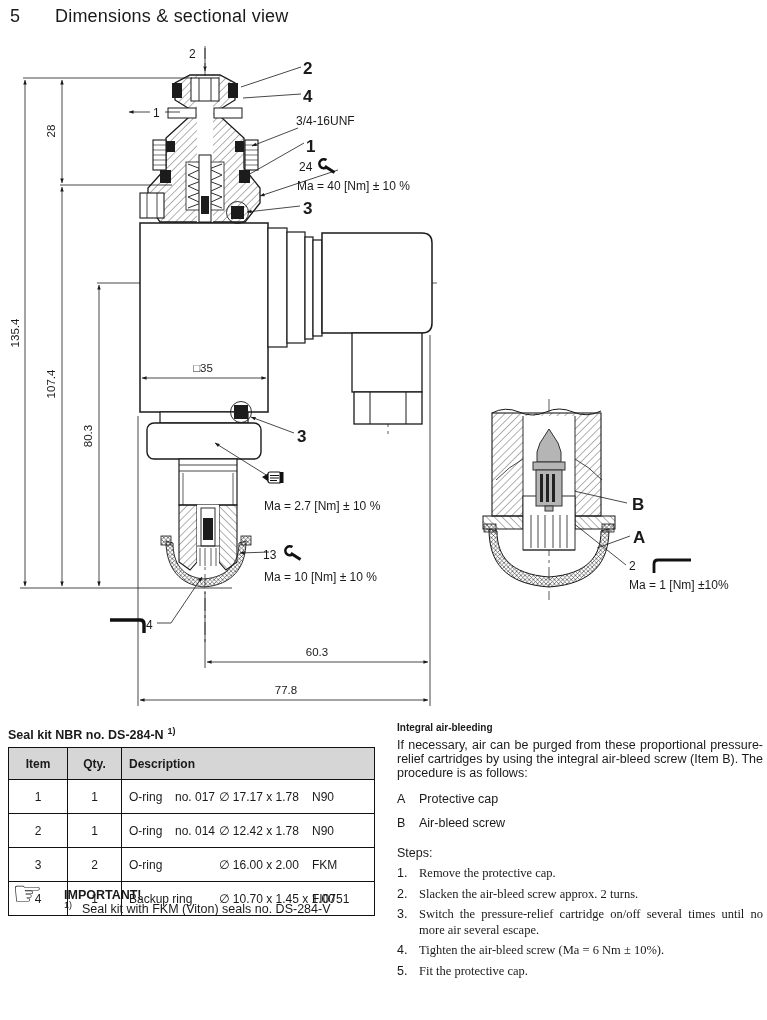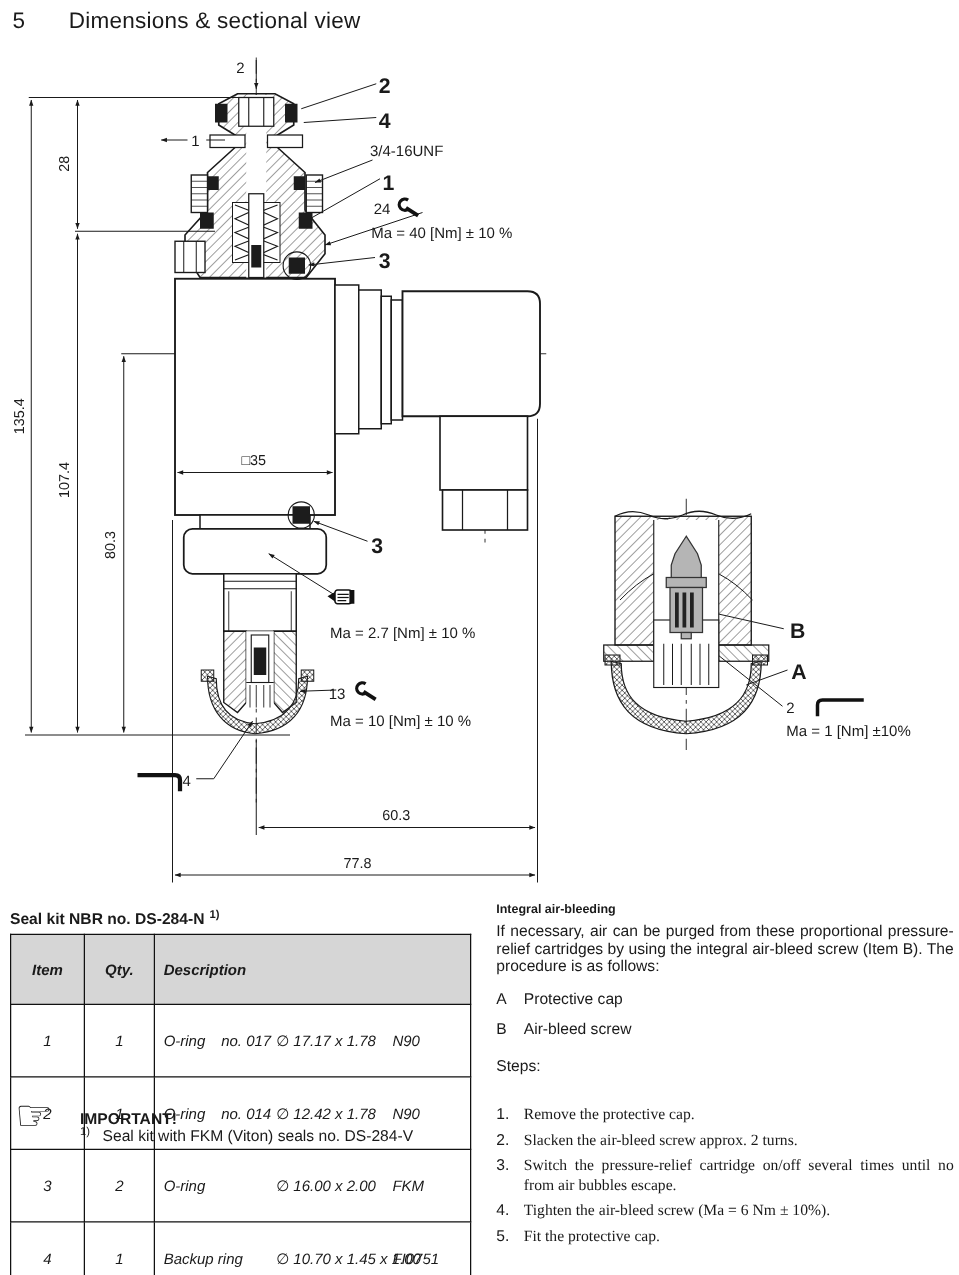--- a/index.html
+++ b/index.html
@@ -9,40 +9,40 @@
   .title-num{position:absolute;left:10px;top:0;}
   .title-text{position:absolute;left:55px;top:0;}
   svg text{font-family:"Liberation Sans","DejaVu Sans",sans-serif;fill:#1a1a1a;}
   .dimtxt{font-size:11.5px;}
   .lbl{font-size:12px;}
   .boldnum{font-size:17px;font-weight:bold;}
   
   .sealkit-title{position:absolute;left:8px;top:726px;font-size:12.5px;font-weight:bold;}
   .sealkit-title sup{font-size:9px;font-weight:bold;margin-left:4px;}
   .kit-table{position:absolute;left:8px;top:747px;border-collapse:collapse;table-layout:fixed;font-size:12px;}
-  .kit-table th,.kit-table td{border:1.6px solid #111;height:25px;padding:16px;font-style:italic;}
+  .kit-table th,.kit-table td{border:1.6px solid #111;height:25px;padding:4px;}
   .kit-table th{background:#d6d6d6;font-weight:bold;text-align:center;height:23px;}
   .kit-table th.desc-h{text-align:left;padding-left:7px;}
   .kit-table td{text-align:center;}
   .kit-table td.desc{text-align:left;position:relative;}
   .desc span{position:absolute;top:50%;transform:translateY(-50%);white-space:nowrap;}
   .d-name{left:7px;} .d-no{left:53px;} .d-size{left:97px;} .d-mat{left:190px;}
   .important{position:absolute;left:10px;top:876px;width:370px;}
   .hand-icon{position:absolute;left:2px;top:2px;font-size:34px;line-height:30px;}
   .imp-head{position:absolute;left:54px;top:12px;font-size:12.5px;font-weight:bold;}
   .imp-note{position:absolute;left:54px;top:24px;font-size:12.5px;}
   .imp-note sup{font-size:9px;margin-right:10px;}
   
   .airbleed{position:absolute;left:397px;top:722px;width:366px;font-size:12.5px;}
   .ab-head{font-weight:bold;margin:0 0 5px 0;font-size:10px;}
   .ab-intro{margin:0;text-align:justify;line-height:14px;}
   .legend{margin-top:12px;}
   .legend-row{display:flex;margin-bottom:10px;}
   .legend-key{width:22px;flex:none;}
-  .steps-label{margin-top:16px;margin-bottom:24px;}
+  .steps-label{margin-top:16px;margin-bottom:6px;}
   .step{display:flex;margin-bottom:5px;line-height:15.5px;}
   .step-no{width:22px;flex:none;}
   .step-text{flex:1;text-align:justify;font-family:Liberation Serif, serif;}
 </style>
 </head>
 <body>
 
 <div class="page">
 
   <div class="title-row">
@@ -355,21 +355,21 @@
       <div class="step">
         <span class="step-no">1.</span>
         <span class="step-text">Remove the protective cap.</span>
       </div>
       <div class="step">
         <span class="step-no">2.</span>
         <span class="step-text">Slacken the air-bleed screw approx. 2 turns.</span>
       </div>
       <div class="step">
         <span class="step-no">3.</span>
-        <span class="step-text">Switch the pressure-relief cartridge on/off several times until no from air bubbles escape.</span>
+        <span class="step-text">Switch the pressure-relief cartridge on/off several times until no more air several escape.</span>
       </div>
       <div class="step">
         <span class="step-no">4.</span>
         <span class="step-text">Tighten the air-bleed screw (Ma = 6 Nm ± 10%).</span>
       </div>
       <div class="step">
         <span class="step-no">5.</span>
         <span class="step-text">Fit the protective cap.</span>
       </div>
     </div>

